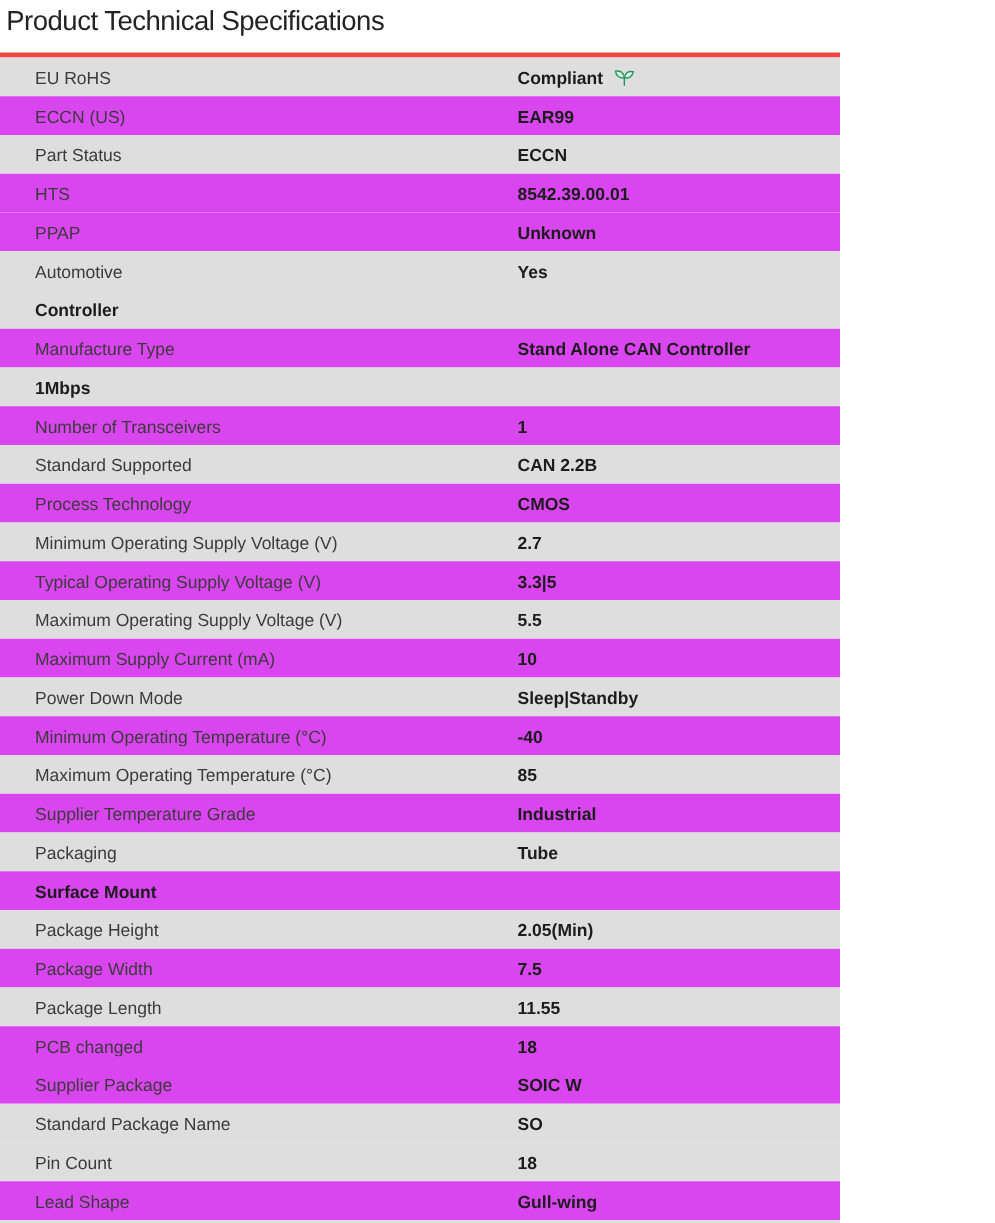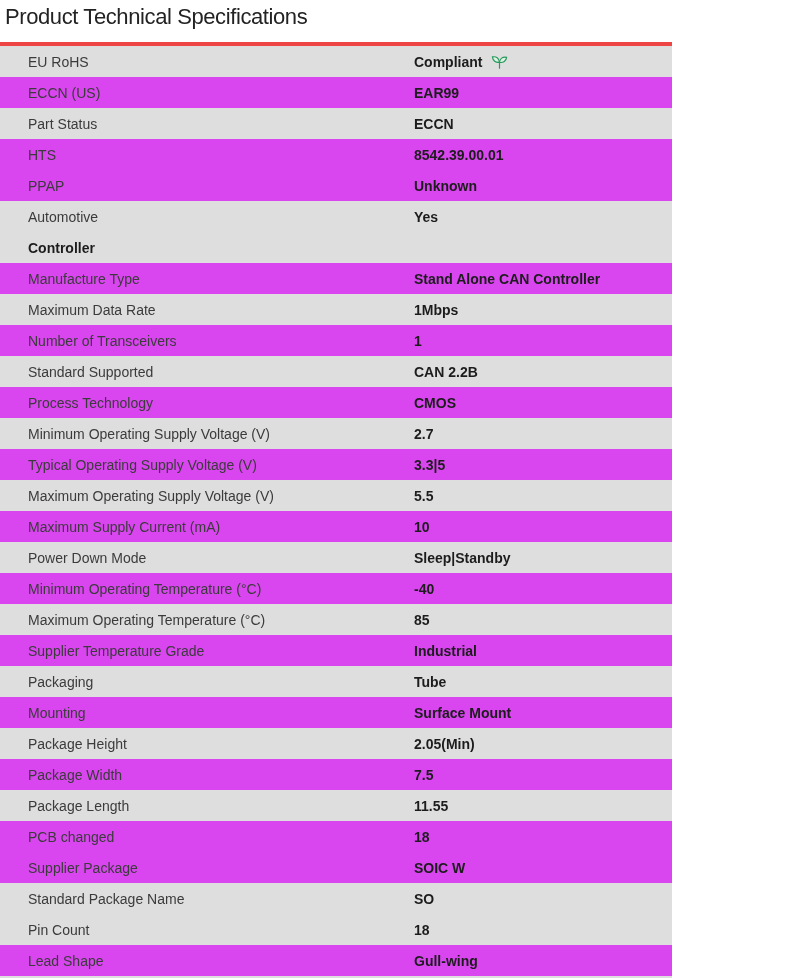--- a/index.html
+++ b/index.html
@@ -117,21 +117,20 @@
   </div>
 
   <div class="row">
     <div class="label">Manufacture Type</div>
     <div class="value-cell">
       <span class="value-text">Stand Alone CAN Controller</span>
     </div>
   </div>
 
   <div class="row alt">
-    <div class="label">Maximum Data Rate</div>
     <div class="value-cell">
       <span class="value-text">1Mbps</span>
     </div>
   </div>
 
   <div class="row">
     <div class="label">Number of Transceivers</div>
     <div class="value-cell">
       <span class="value-text">1</span>
     </div>
@@ -208,21 +207,20 @@
   </div>
 
   <div class="row alt">
     <div class="label">Packaging</div>
     <div class="value-cell">
       <span class="value-text">Tube</span>
     </div>
   </div>
 
   <div class="row">
-    <div class="label">Mounting</div>
     <div class="value-cell">
       <span class="value-text">Surface Mount</span>
     </div>
   </div>
 
   <div class="row alt">
     <div class="label">Package Height</div>
     <div class="value-cell">
       <span class="value-text">2.05(Min)</span>
     </div>

